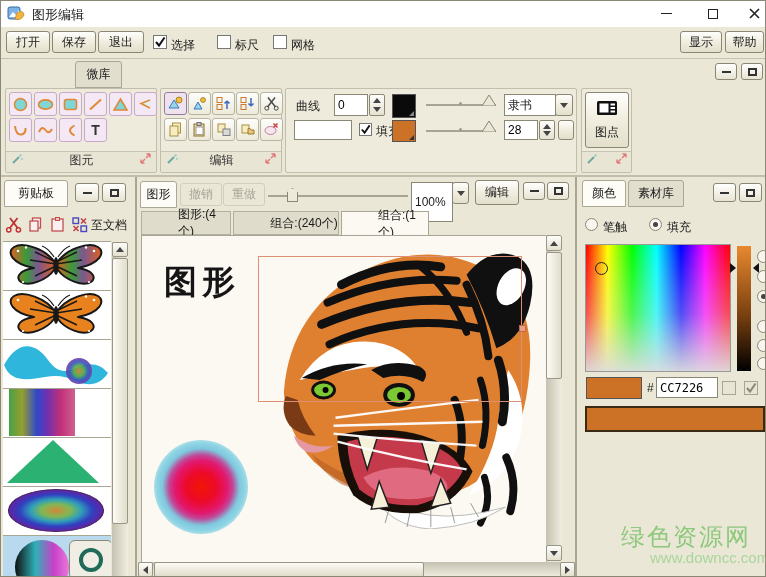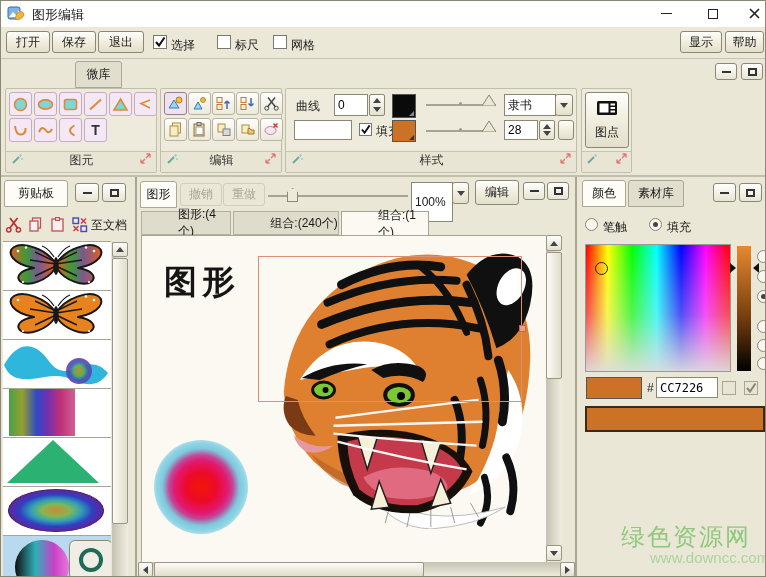--- a/index.html
+++ b/index.html
@@ -290,31 +290,20 @@
     <div class="abs" style="left:173px;top:39px;width:3px;height:3px;border-radius:50%;background:#999"></div>
     <svg class="abs" style="left:196px;top:32px" width="14" height="11">
         <polygon points="7,0 14,11 0,11" fill="#EBE7D6" stroke="#8a8775"></polygon>
       </svg>
     <input class="field" style="left: 218px; top: 31px; width: 34px; height: 20px;" value="28">
     <div class="spin" style="left:253px;top:31px;height:20px">
         <div class="tri-up"></div>
         <div class="tri-down"></div>
       </div>
     <div class="btn" style="left:272px;top:31px;width:16px;height:20px"></div>
-    <div class="gfooter">
-      <svg width="14" height="14" style="margin-left:4px">
-          <path d="M3,11 L9,5" stroke="#6AABA0" stroke-width="2"></path>
-          <circle cx="10.5" cy="3.5" r="1.2" fill="#9CCCC4"></circle>
-          <circle cx="12" cy="7" r="1" fill="#9CCCC4"></circle>
-        </svg>
-      <span class="glabel">样式</span>
-      <svg width="13" height="13" style="margin-right:4px">
-          <path d="M11,2 L7,6 M11,2 h-3.5 M11,2 v3.5 M2,11 L6,7 M2,11 h3.5 M2,11 v-3.5" stroke="#E07878" stroke-width="1.4" fill="none"></path>
-        </svg>
-    </div>
   </div>
 
   <div class="group" style="left:580px;width:51px">
     <div class="btn" style="left:3px;top:3px;width:44px;height:56px;flex-direction:column;gap:8px">
       <svg width="22" height="16">
           <rect x="1" y="1" width="20" height="14" rx="1.5" fill="#111"></rect>
           <rect x="3.5" y="3.5" width="9" height="9" fill="#fff"></rect>
           <rect x="14.5" y="3.5" width="4.5" height="2" fill="#fff"></rect>
           <rect x="14.5" y="7" width="4.5" height="2" fill="#fff"></rect>
           <rect x="14.5" y="10.5" width="4.5" height="2" fill="#fff"></rect>

